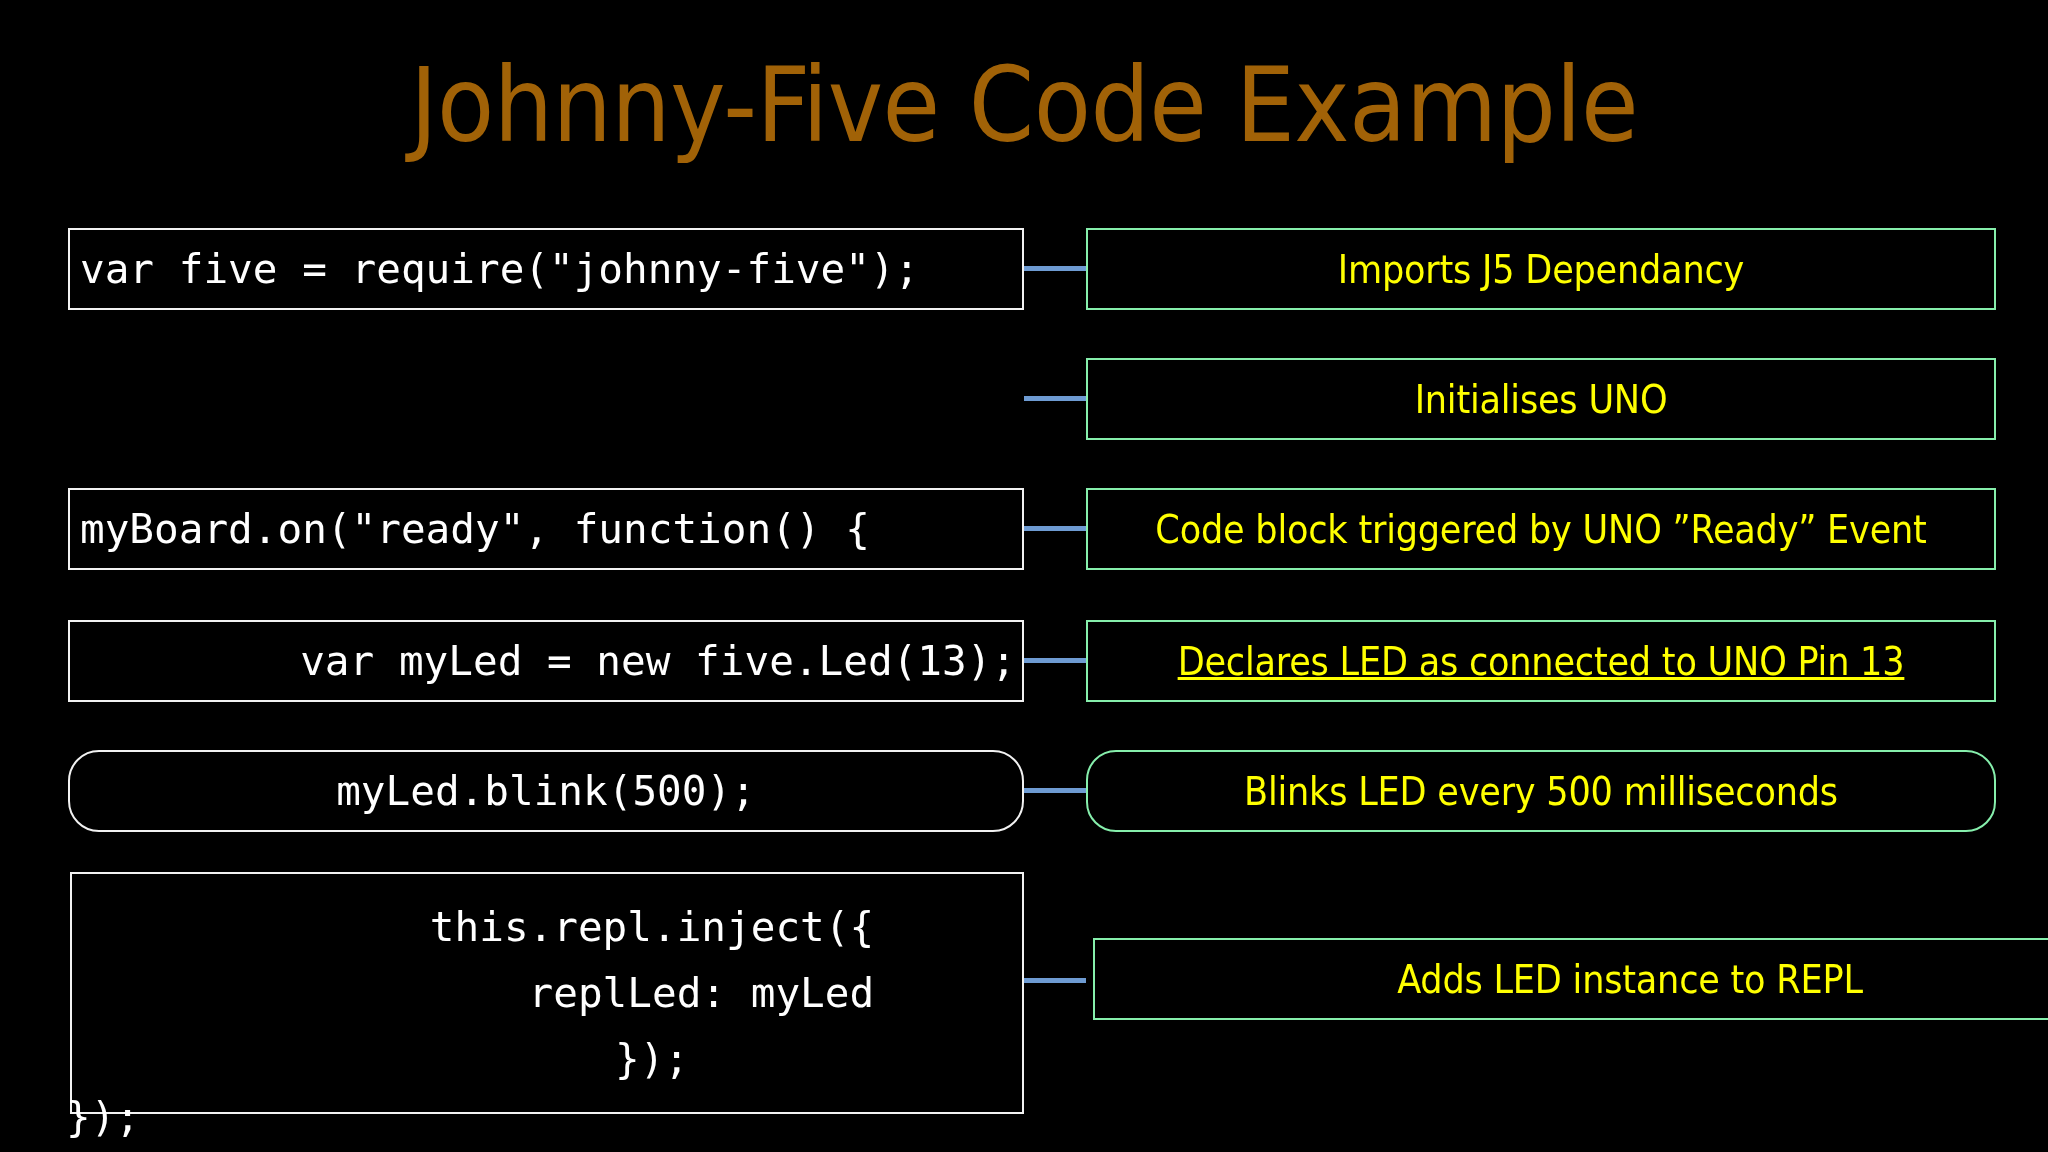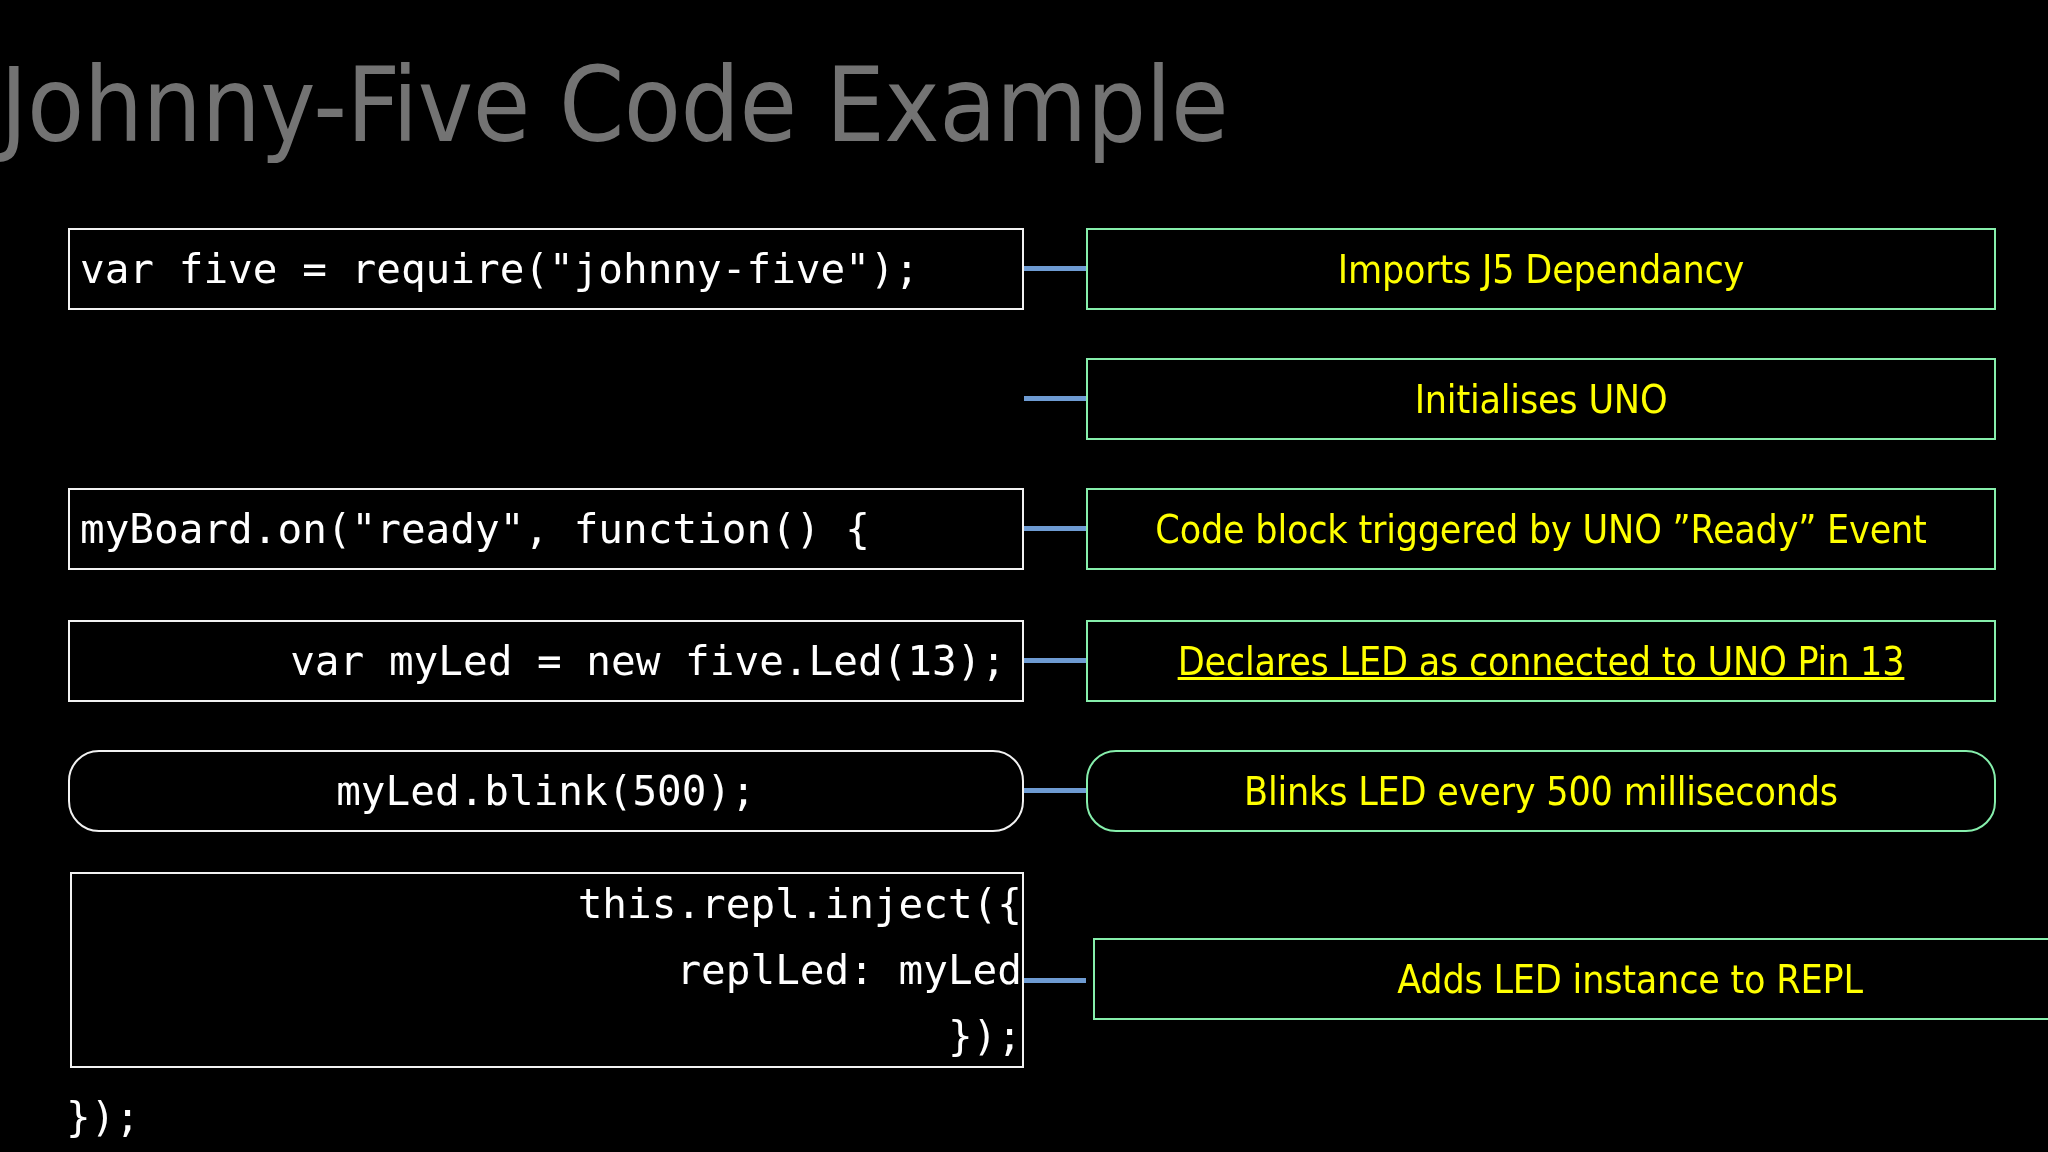--- a/index.html
+++ b/index.html
@@ -23,22 +23,22 @@
     height: 1152px;
     background: #000000;
   }
 
   
   #slide-title {
     position: absolute;
     left: 0;
     top: 48px;
     width: 2048px;
-    text-align: left;
-    color: #737373;
+    text-align: center;
+    color: #a16207;
     font-family: "DejaVu Sans Condensed", "Liberation Sans", sans-serif;
     font-size: 104px;
     font-weight: 400;
     line-height: 1.1;
     letter-spacing: -0.5px;
     white-space: nowrap;
   }
 
   
   .code-box {
@@ -54,21 +54,21 @@
     display: flex;
     flex-direction: column;
     justify-content: center;
     overflow: hidden;
   }
   .code-box .code-line {
     display: block;
     white-space: pre;
   }
   .code-align-left  { text-align: left;  padding-left: 10px; }
-  .code-align-right { text-align: right; padding-right: 16px; }
+  .code-align-right { text-align: right; padding-right: 6px; }
   .code-align-center{ text-align: center; }
 
   
   #code-tail {
     position: absolute;
     left: 66px;
     top: 1092px;
     color: #ffffff;
     font-family: "DejaVu Sans Mono", "Liberation Mono", monospace;
     font-size: 41px;
@@ -128,21 +128,21 @@
   </div>
   <div class="connector" style="left:1024px; top:658px; width:62px;"></div>
   <div class="note-box" style="left:1086px; top:620px; width:910px; height:82px;text-decoration:underline;">Declares LED as connected to UNO Pin 13</div>
 
   <div class="code-box code-align-center" style="left:68px; top:750px; width:956px; height:82px;border-radius:31px;">
     <span class="code-line">myLed.blink(500);</span>
   </div>
   <div class="connector" style="left:1024px; top:788px; width:62px;"></div>
   <div class="note-box" style="left:1086px; top:750px; width:910px; height:82px;border-radius:30px;">Blinks LED every 500 milliseconds</div>
 
-  <div class="code-box" style="left:70px; top:872px; width:954px; height:196px; padding-left:210px; text-align:right; justify-content:center;">
+  <div class="code-box" style="left:70px; top:872px; width:954px; height:242px; padding-left:210px; text-align:center; justify-content:center;">
     <span class="code-line">this.repl.inject({</span>
     <span class="code-line">    replLed: myLed</span>
     <span class="code-line">});</span>
   </div>
   <div class="connector" style="left:1024px; top:978px; width:62px;"></div>
   <div class="note-box" style="left:1086px; top:938px; width:1074px; height:82px;margin-left:7px;">Adds LED instance to REPL</div>
 
   <div id="code-tail">});</div>
 
 </div>

